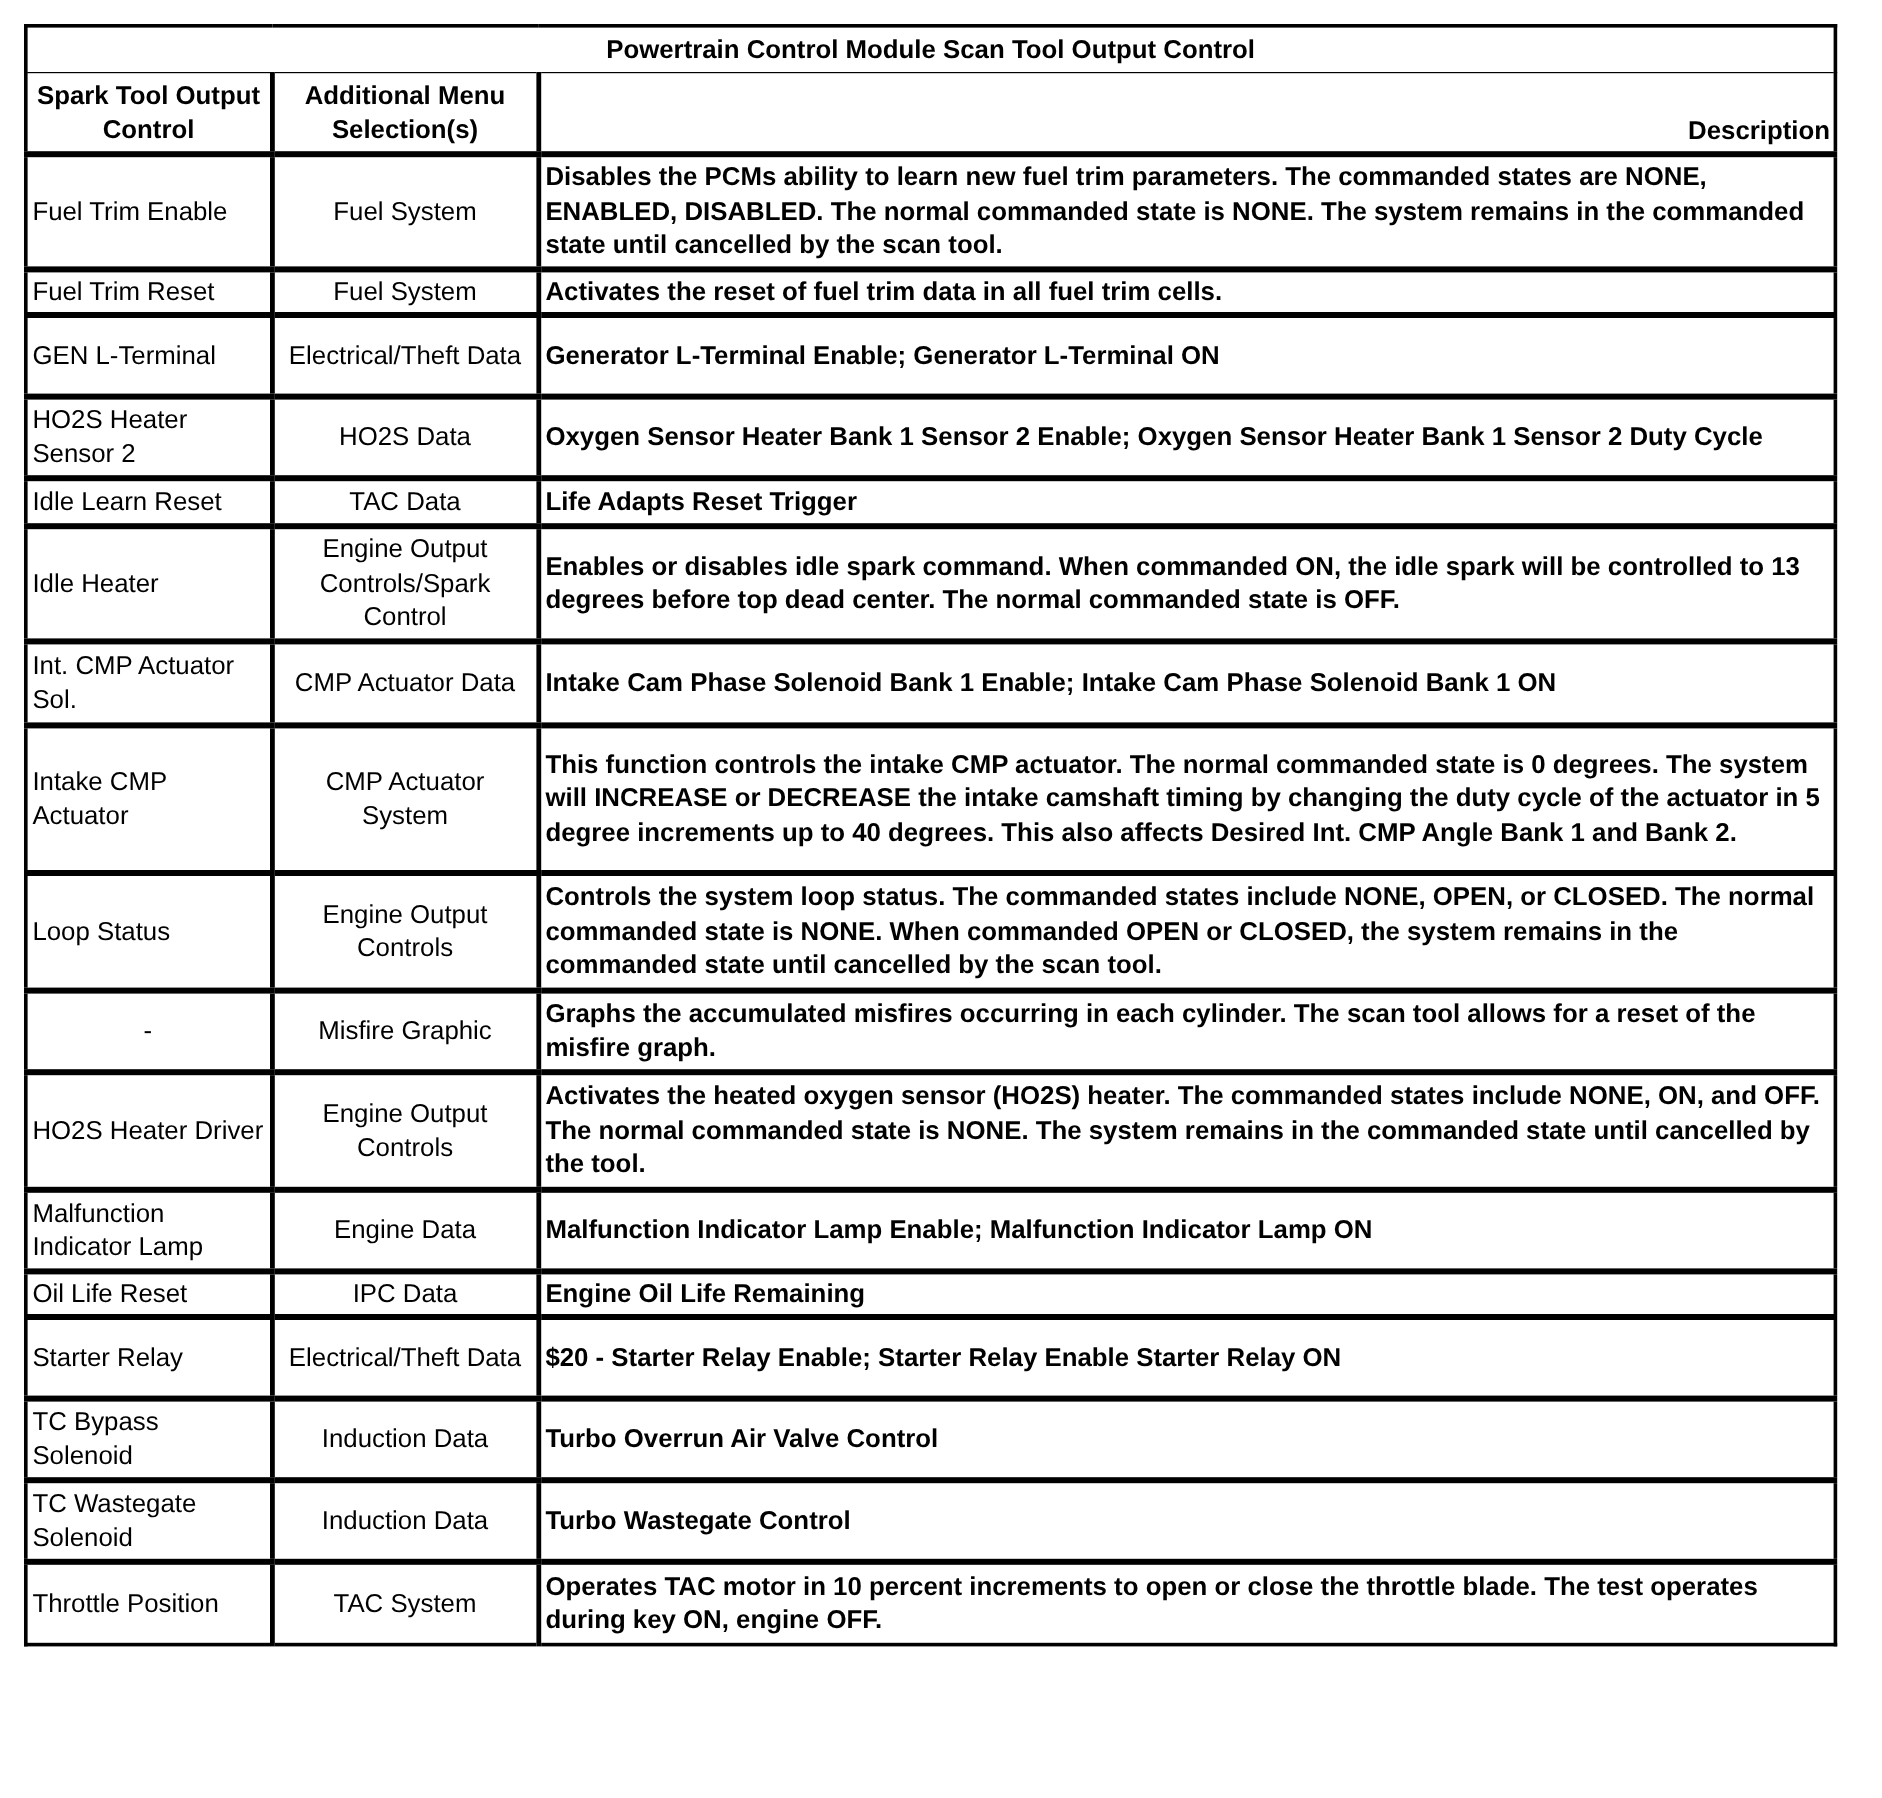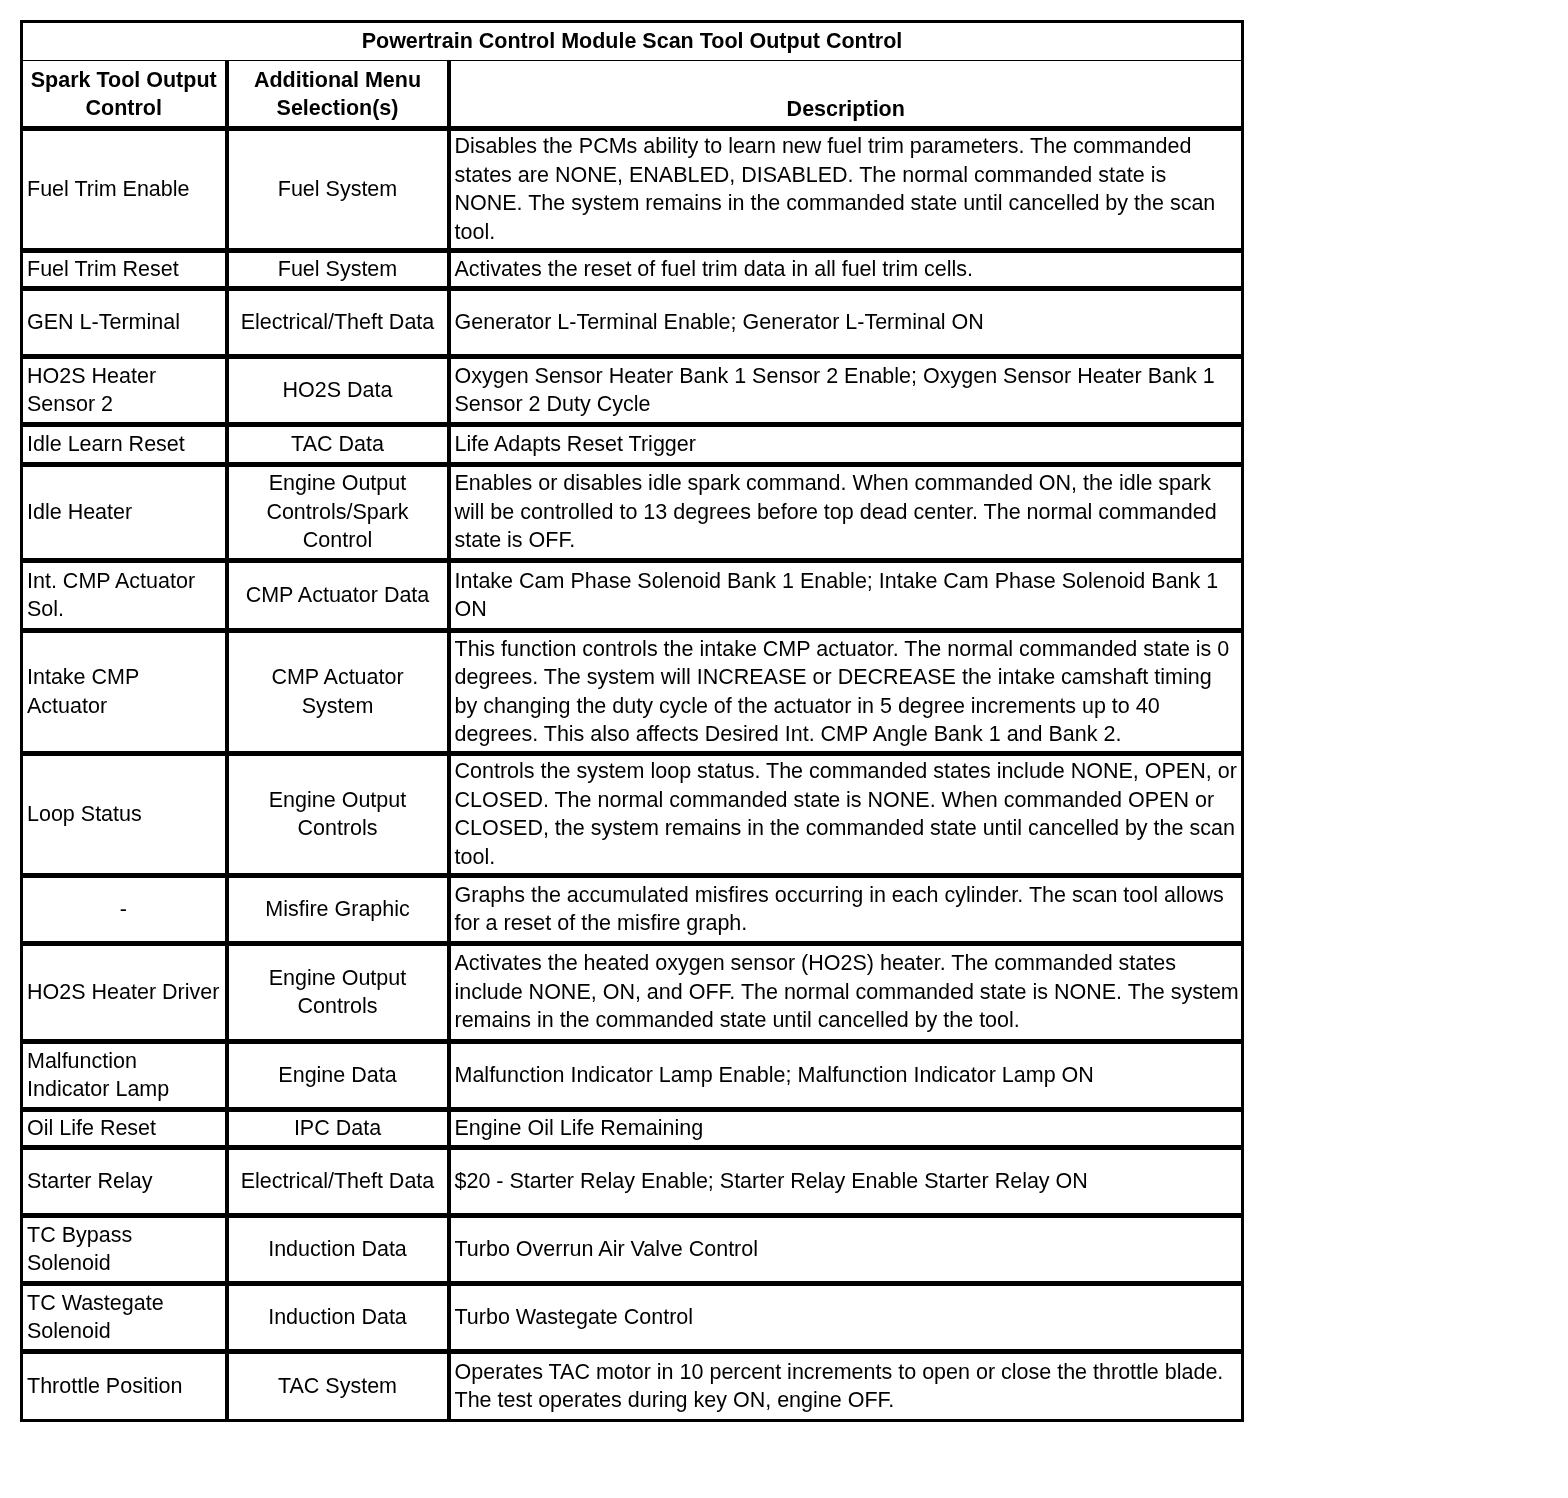--- a/index.html
+++ b/index.html
@@ -1,19 +1,19 @@
 <!DOCTYPE html>
 <html><head>
   <meta charset="utf-8">
   <style>
     html, body { margin: 0; padding: 0; background: #ffffff; }
     body { width: 1568px; height: 1498px; position: relative; overflow: hidden; }
     .doc-table {
       position: absolute; left: 20px; top: 20px;
-      width: 1224px;
+      width: 1511px;
       border-collapse: collapse;
       table-layout: fixed;
       font-family: "Liberation Sans", sans-serif;
       color: #000;
       font-size: 21.5px;
       line-height: 28.5px;
       border: 3px solid #000;
       padding-left: 16px;
     }
     .doc-table td, .doc-table th {
@@ -31,26 +31,26 @@
       border-left: none; border-right: none;
       font-size: 21.5px;
     }
     .header-row th {
       text-align: center;
       height: 60px;
       border-top: 1px solid #000;
       padding: 2px 3px;
       line-height: 28px;
     }
-    .header-row th.desc { vertical-align: bottom; padding-bottom: 3px; }
+    .header-row th.desc { vertical-align: bottom; padding-bottom: 3px; text-align: right; }
     .col1 { width: 205px; text-align: left; }
     .col2 { width: 222px; text-align: center; margin-left: 20px; }
     .col3 { text-align: left; }
     td.col1 { padding-left: 4px; }
-    td.col3 { padding-left: 4px; padding-right: 2px; }
+    td.col3 { padding-left: 4px; padding-right: 2px; font-weight: bold; }
     .doc-table tr.last td { border-bottom: none; }
     .doc-table td:first-child, .doc-table th:first-child { border-left: none; }
     .doc-table td:last-child, .doc-table th:last-child { border-right: none; }
     .r-fte td { height: 88px; }
     .r-ftr td { height: 30px; }
     .r-gen td { height: 60px; }
     .r-h1 td { height: 60px; }
     .r-h2 td { height: 60px; }
     .r-ilr td { height: 32px; }
     .r-is td { height: 88px; }

